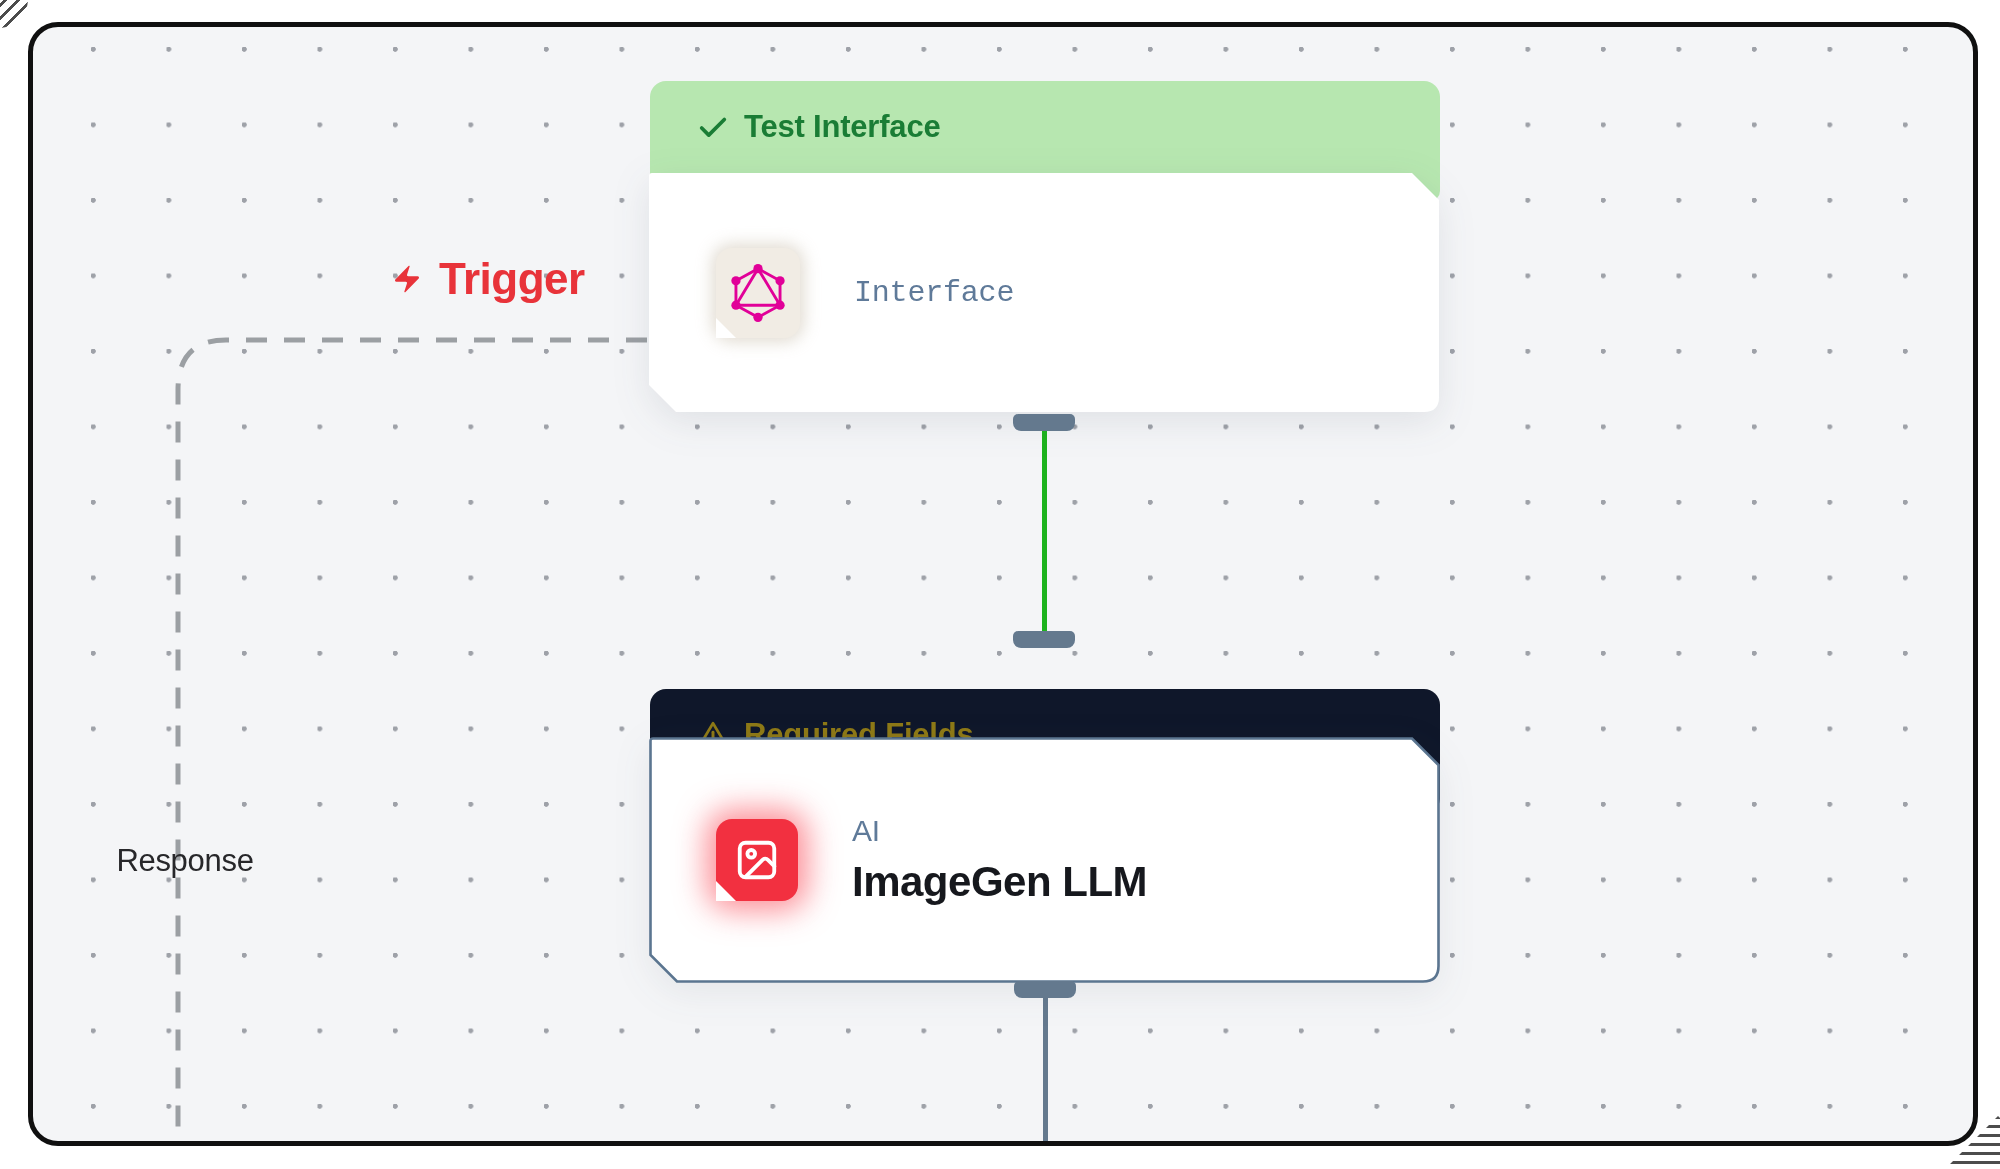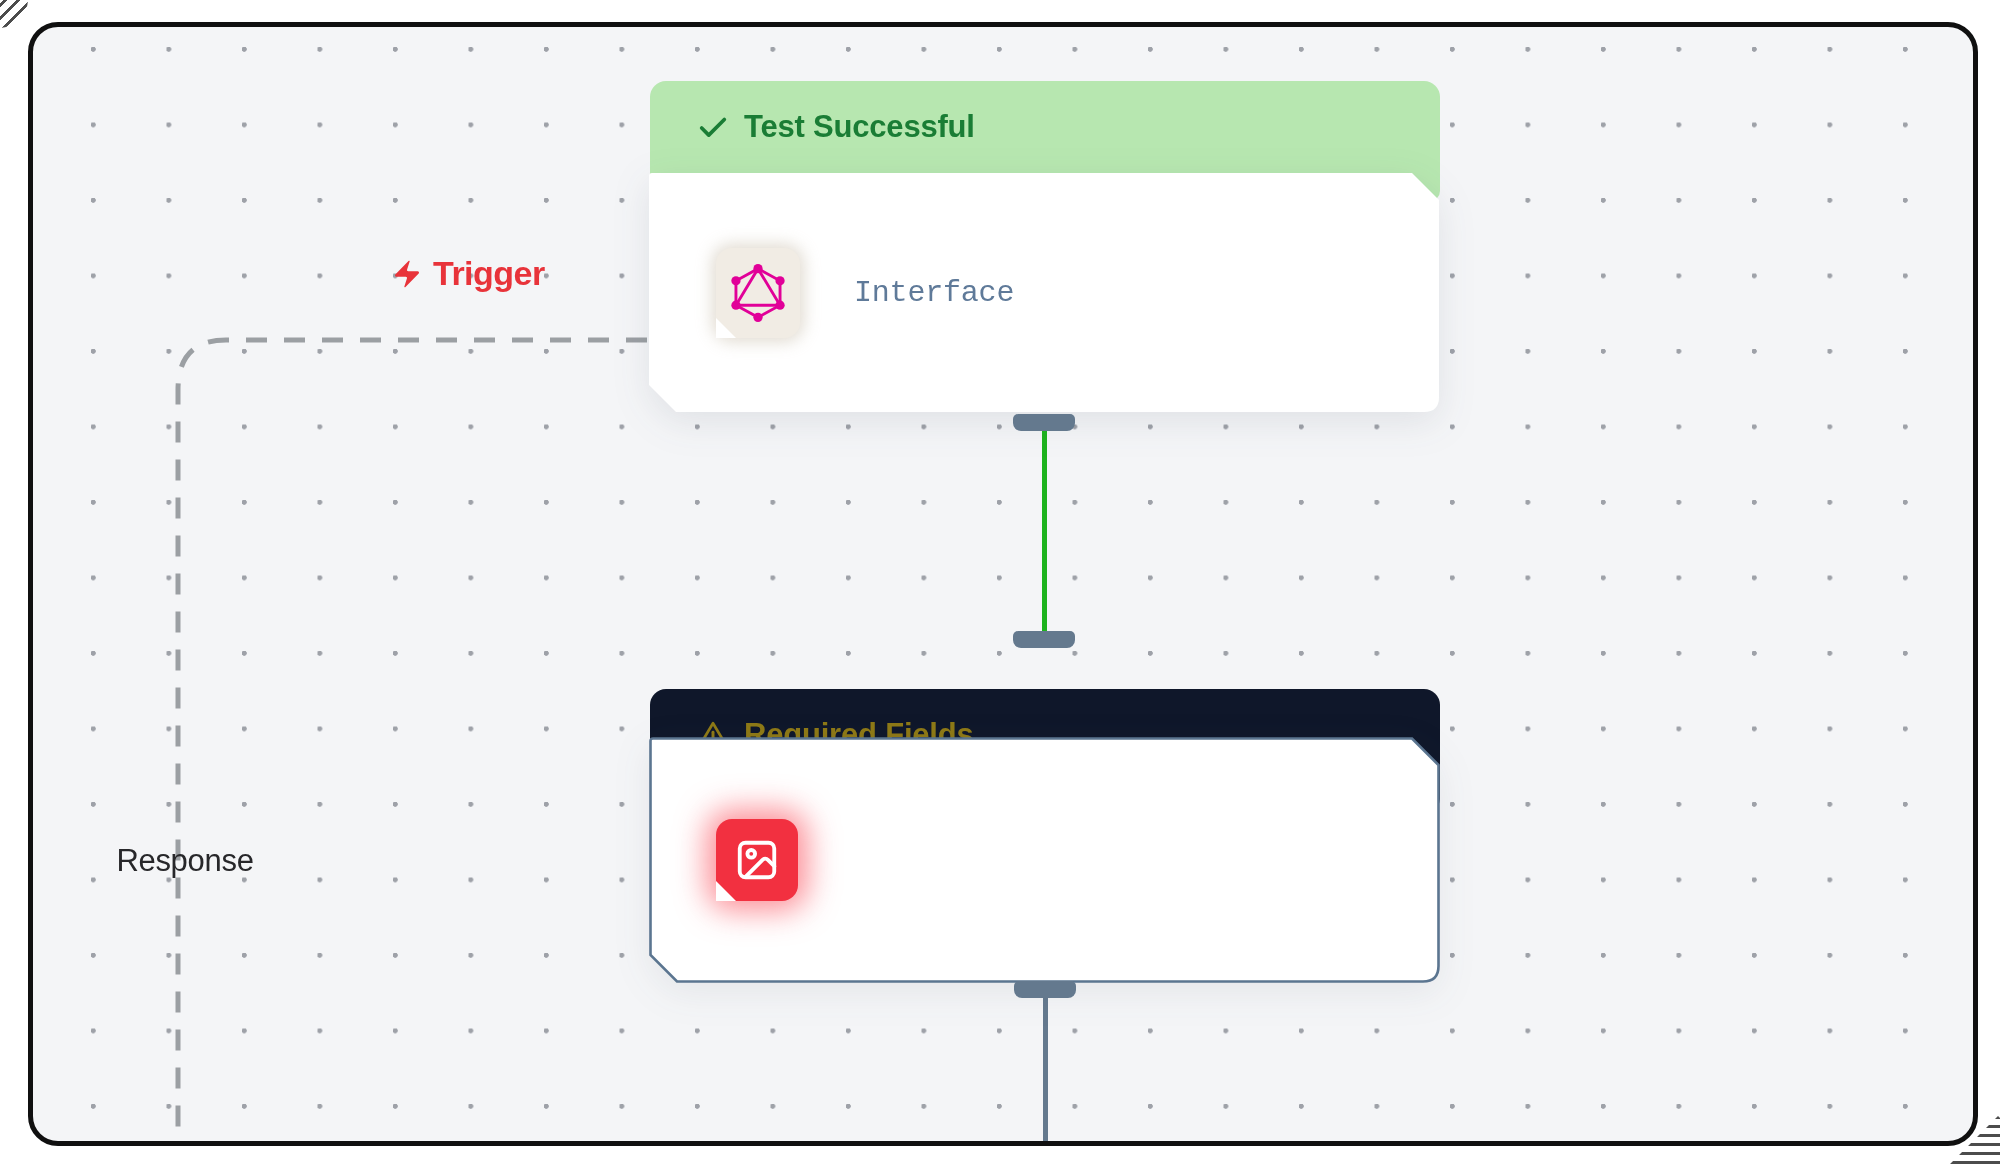--- a/index.html
+++ b/index.html
@@ -37,22 +37,22 @@
     position:absolute; width:62px; height:17px; background:#64798e;
     border-radius:6px; z-index:12;
   }
   .pill-1 { left:1013px; top:414px; border-radius:5px 5px 8px 8px; }
   .pill-2 { left:1013px; top:631px; border-radius:5px 5px 8px 8px; }
   .pill-3 { left:1014px; top:981px; border-radius:5px 5px 8px 8px; }
 
   
   .trigger-label {
     position:absolute; left:391px; top:254px; z-index:8;
-    display:flex; align-items:center; gap:10px;
-    color:#e8333a; font-size:34px; font-weight:700; letter-spacing:-.5px;
+    display:flex; align-items:center; gap:16px;
+    color:#e8333a; font-size:44px; font-weight:700; letter-spacing:-.5px;
   }
   .trigger-label svg { width:32px; height:32px; }
   .response-label {
     position:absolute; left:96px; top:843px; width:178px; text-align:center;
     z-index:8; color:#27272a; font-size:31px; font-weight:500; letter-spacing:-.3px;
   }
 
   
   .node { position:absolute; left:649px; width:791px; z-index:10; }
   .node-api { top:81px; height:331px; }
@@ -122,21 +122,21 @@
   <span>Trigger</span>
 </div>
 
 <div class="response-label">Response</div>
 
 <div class="node node-api">
   <div class="banner banner-green">
     <svg viewBox="0 0 24 24">
       <polyline points="20 6 9 17 4 12" fill="none" stroke="#1a7d35" stroke-width="2.6" stroke-linecap="round" stroke-linejoin="round"></polyline>
     </svg>
-    <span>Test Successful</span>
+    <span>Test Interface</span>
   </div>
 
   <svg class="card-shape api" viewBox="0 0 791 240">
     <path d="M 0 3 Q 0 0 3 0 H 763 L 790 27 V 224 Q 790 239 775 239 H 27 L 0 212 Z" fill="#ffffff"></path>
   </svg>
 
   <div class="card-content api">
     <div class="icon-tile tile-graphql">
       <svg viewBox="0 0 100 100">
         <g stroke="#e10098" stroke-width="5" fill="none">
@@ -178,20 +178,24 @@
     <div class="icon-tile tile-imagegen">
       <svg viewBox="0 0 24 24">
         <g fill="none" stroke="#ffffff" stroke-width="2" stroke-linecap="round" stroke-linejoin="round">
           <rect x="3" y="3" width="18" height="18" rx="3"></rect>
           <circle cx="9" cy="8.8" r="2"></circle>
           <path d="m21 15.2-3.3-3.3a2 2 0 0 0-2.8 0L6.4 20.4"></path>
         </g>
       </svg>
       <div class="tile-notch"></div>
     </div>
+    <div class="node-text">
+      <div class="node-category">AI</div>
+      <div class="node-title">ImageGen LLM</div>
+    </div>
   </div>
 </div>
 
 <div class="port-pill pill-1"></div>
 <div class="port-pill pill-2"></div>
 <div class="port-pill pill-3"></div>
 
 <div class="canvas-frame"></div>
 <div class="corner-stripes tl"></div>
 <div class="corner-stripes br"></div>

